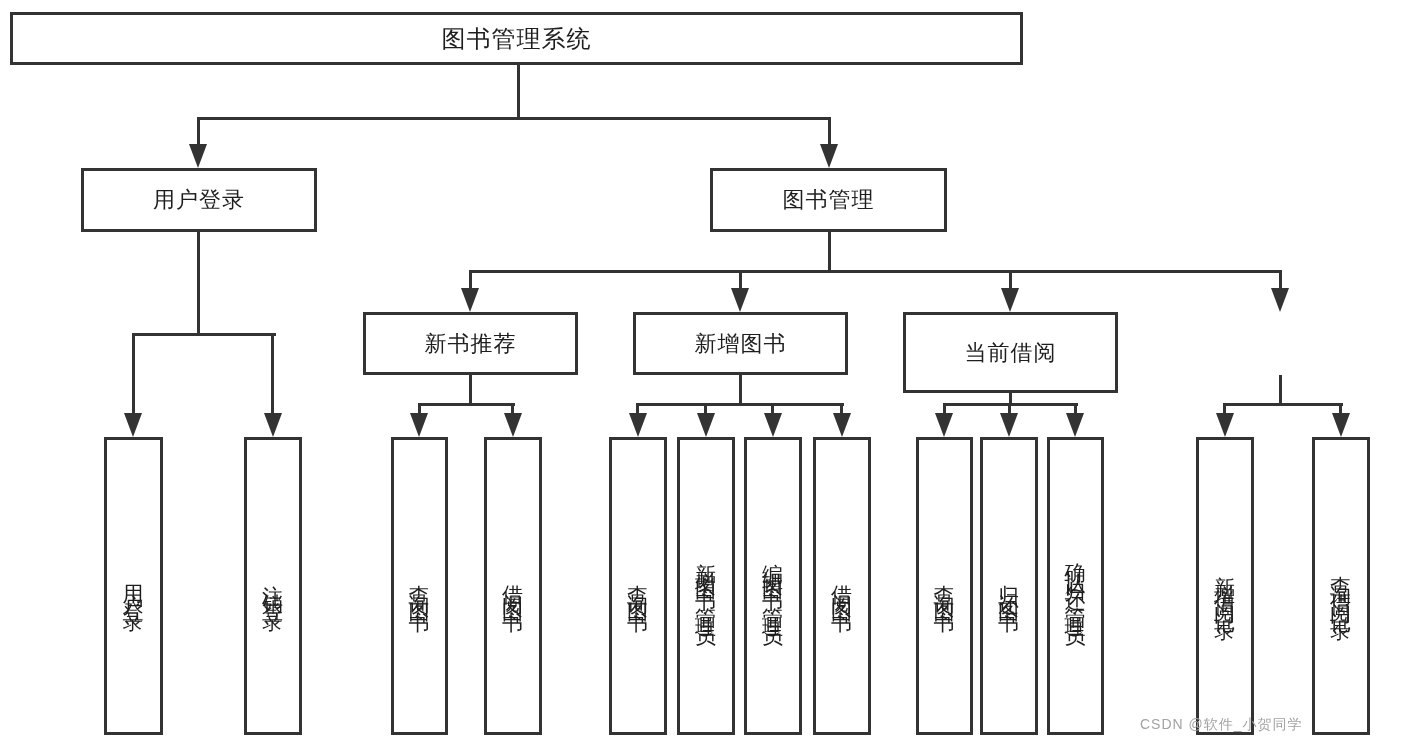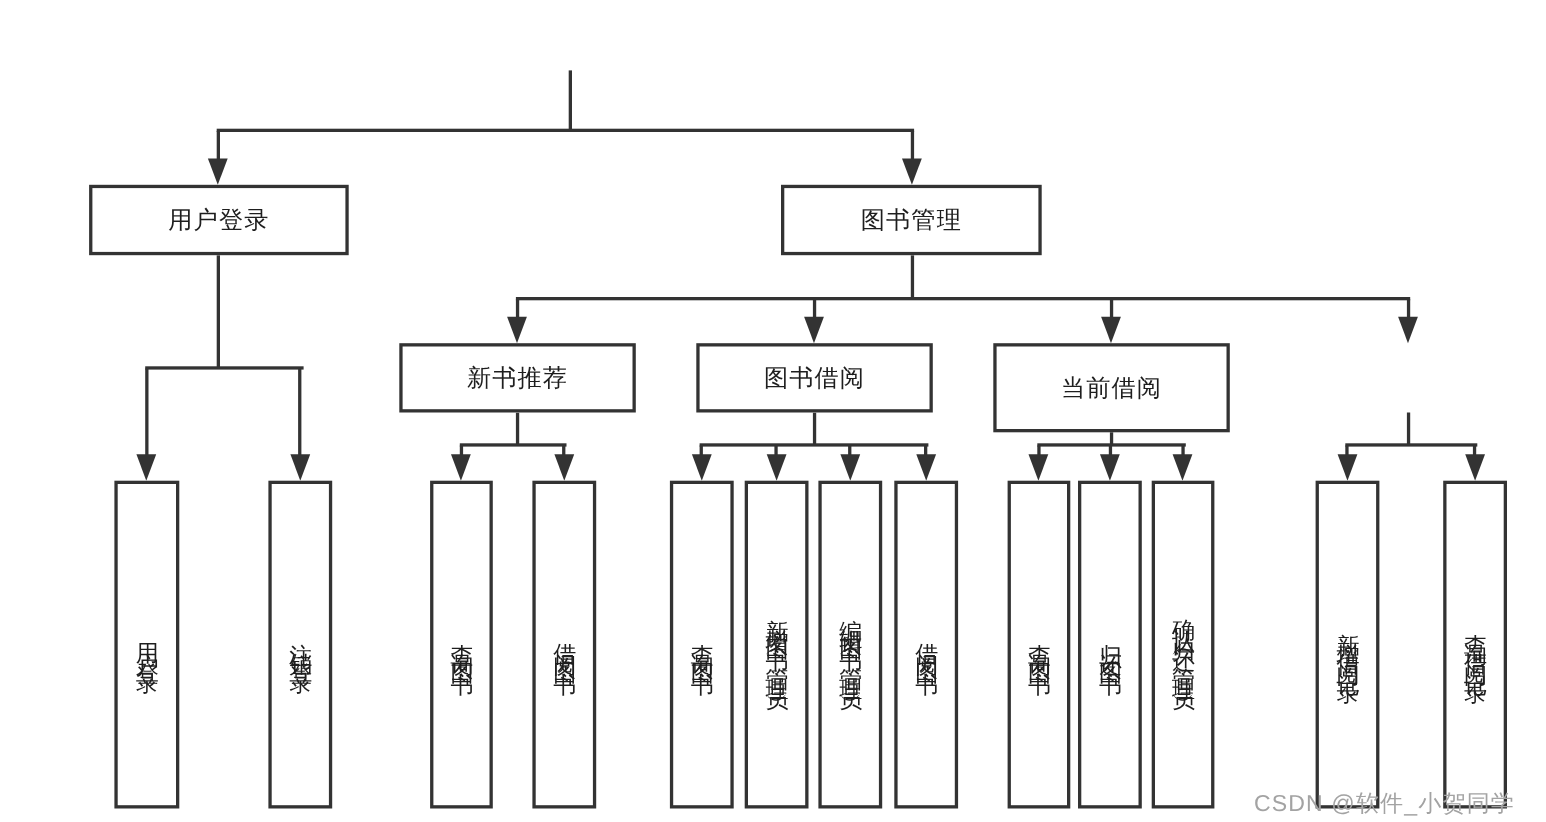--- a/index.html
+++ b/index.html
@@ -40,45 +40,48 @@
     width:0;height:0;
     border-left:9px solid transparent;
     border-right:9px solid transparent;
     border-top:24px solid #333333;
     z-index:1;
   }
   .watermark{
     position:absolute;
     left:1140px;top:716px;
     width:266px;
-    font-size:21px;
+    font-size:14px;
     color:#a3a3a3;
     letter-spacing:1px;
     white-space:nowrap;
     z-index:5;
   }
 </style>
 </head>
 <body>
 
 <div class="stage">
 
+  <div class="box root-box" style="left:10px;top:12px;width:1013px;height:53px">
+    <span>图书管理系统</span>
+  </div>
 
   <div class="box branch-box" style="left:81px;top:168px;width:236px;height:64px">
     <span>用户登录</span>
   </div>
   <div class="box branch-box" style="left:710px;top:168px;width:237px;height:64px">
     <span>图书管理</span>
   </div>
 
   <div class="box branch-box" style="left:363px;top:312px;width:215px;height:63px">
     <span>新书推荐</span>
   </div>
   <div class="box branch-box" style="left:633px;top:312px;width:215px;height:63px">
-    <span>图书借阅</span>
+    <span>新增图书</span>
   </div>
   <div class="box branch-box" style="left:903px;top:312px;width:215px;height:81px">
     <span>当前借阅</span>
   </div>
 
   <div class="box leaf" style="left:104px;width:59px">
     <span>用户登录</span>
   </div>
   <div class="box leaf" style="left:244px;width:58px">
     <span>注销登录</span>

